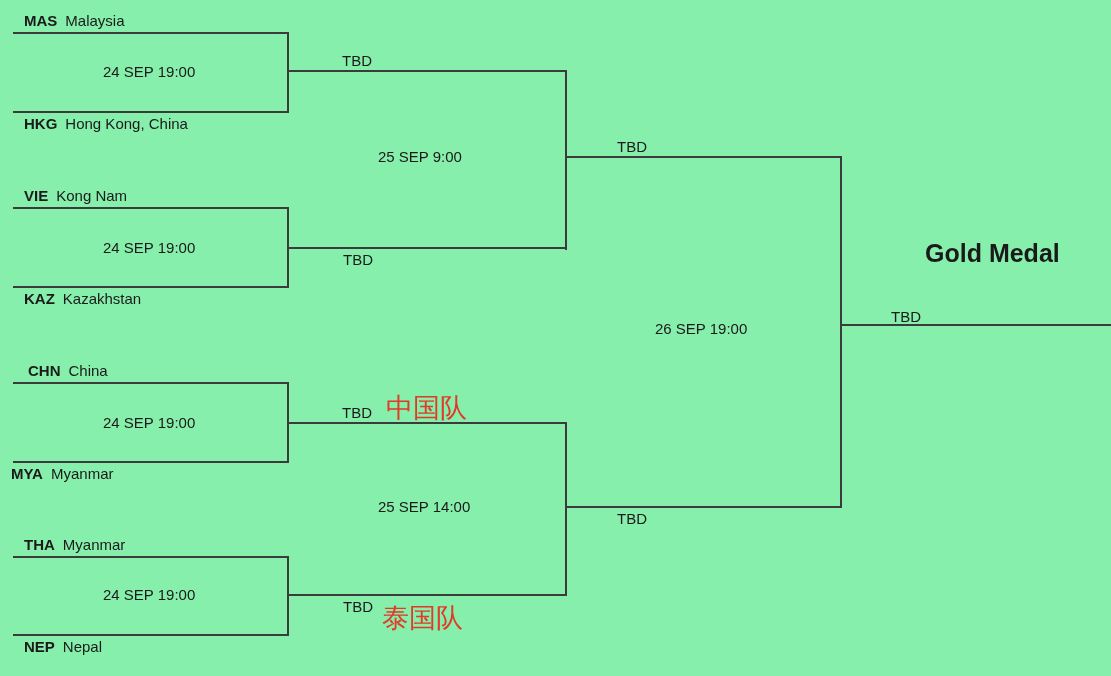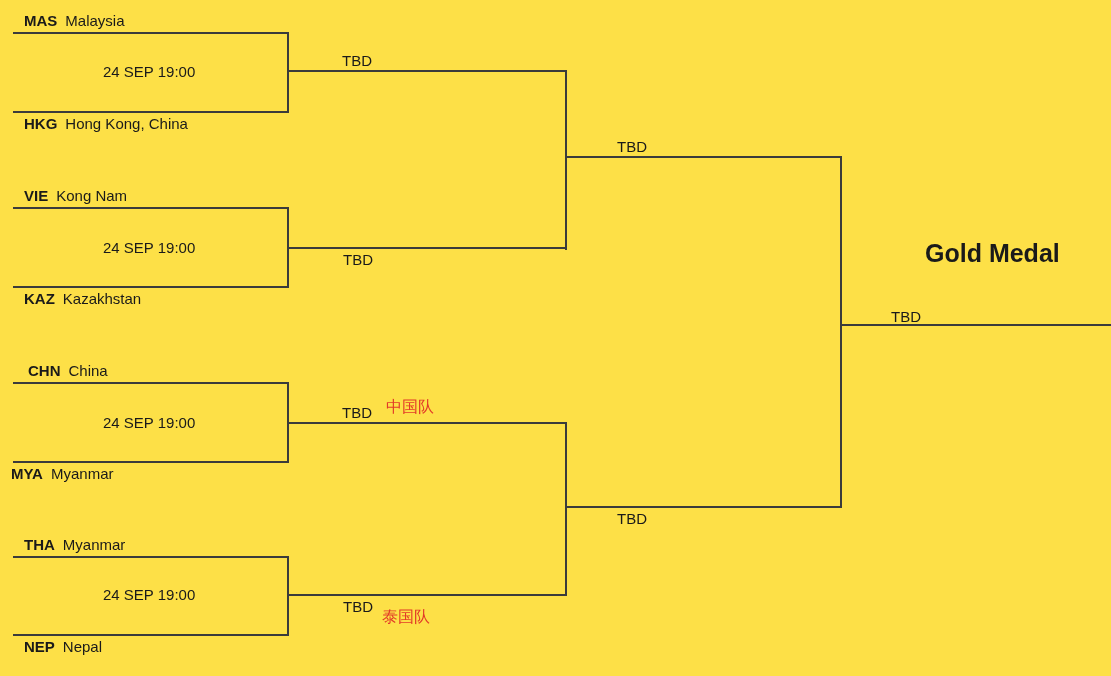--- a/index.html
+++ b/index.html
@@ -1,37 +1,36 @@
 <!DOCTYPE html>
 <html style="--annotation-red: #e23a28;"><head>
 <meta charset="utf-8">
 <style>
   html, body { margin: 0; padding: 0; background: #ffffff; }
   #bracket {
     position: relative;
     width: 1111px;
     height: 676px;
-    background: #fde047;
+    background: #86efac;
     font-family: "Liberation Sans", "DejaVu Sans", sans-serif;
     color: #1a1a1a;
     overflow: hidden;
   }
   .line { position: absolute; background: #3b3b3b; }
   .h { height: 2px; }
   .v { width: 2px; }
   .lbl { position: absolute; font-size: 15px; line-height: 18px; white-space: nowrap; color: #1a1a1a; }
   .team .code { font-weight: bold; margin-right: 8px; }
   .time { width: 180px; text-align: left; }
   .annotation {
     position: absolute;
-    font-size: 16px;
+    font-size: 27px;
     line-height: 24px;
     color: var(--annotation-red, #e23a28);
     white-space: nowrap;
-    font-family: Liberation Mono, monospace;
   }
   .gold { font-weight: bold; font-size: 25px; line-height: 22px; }
 </style>
 </head>
 <body>
 
 <div id="bracket">
 
   <div class="line h" style="left:13px; top:32px; width:276px;"></div>
   <div class="line h" style="left:13px; top:111px; width:276px;"></div>
@@ -54,20 +53,21 @@
     <span class="code">VIE</span><span>Kong Nam</span>
   </div>
   <div class="lbl team" style="left:24px; top:290px;">
     <span class="code">KAZ</span><span>Kazakhstan</span>
   </div>
   <div class="lbl time" style="left:103px; top:239px;">24 SEP 19:00</div>
   <div class="lbl" style="left:343px; top:251px;">TBD</div>
 
   <div class="line v" style="left:565px; top:70px; height:180px;"></div>
   <div class="line h" style="left:565px; top:156px; width:277px;"></div>
+  <div class="lbl time" style="left:378px; top:148px;">25 SEP 9:00</div>
   <div class="lbl" style="left:617px; top:138px;">TBD</div>
 
   <div class="line h" style="left:13px; top:382px; width:276px;"></div>
   <div class="line h" style="left:13px; top:461px; width:276px;"></div>
   <div class="line v" style="left:287px; top:382px; height:81px;"></div>
   <div class="line h" style="left:287px; top:422px; width:280px;"></div>
   <div class="lbl team" style="left:28px; top:362px;">
     <span class="code">CHN</span><span>China</span>
   </div>
   <div class="lbl team" style="left:11px; top:465px;">
@@ -86,20 +86,22 @@
   </div>
   <div class="lbl team" style="left:24px; top:638px;">
     <span class="code">NEP</span><span>Nepal</span>
   </div>
   <div class="lbl time" style="left:103px; top:586px;">24 SEP 19:00</div>
   <div class="lbl" style="left:343px; top:598px;">TBD</div>
   <div class="annotation" style="left:382px; top:606px;">泰国队</div>
 
   <div class="line v" style="left:565px; top:422px; height:174px;"></div>
   <div class="line h" style="left:565px; top:506px; width:277px;"></div>
+  <div class="lbl time" style="left:378px; top:498px;">25 SEP 14:00</div>
   <div class="lbl" style="left:617px; top:510px;">TBD</div>
 
   <div class="line v" style="left:840px; top:156px; height:352px;"></div>
   <div class="line h" style="left:840px; top:324px; width:271px;"></div>
+  <div class="lbl time" style="left:655px; top:320px;">26 SEP 19:00</div>
   <div class="lbl" style="left:891px; top:308px;">TBD</div>
   <div class="lbl gold" style="left:925px; top:242px;">Gold Medal</div>
 
 </div>
 
 </body></html>

